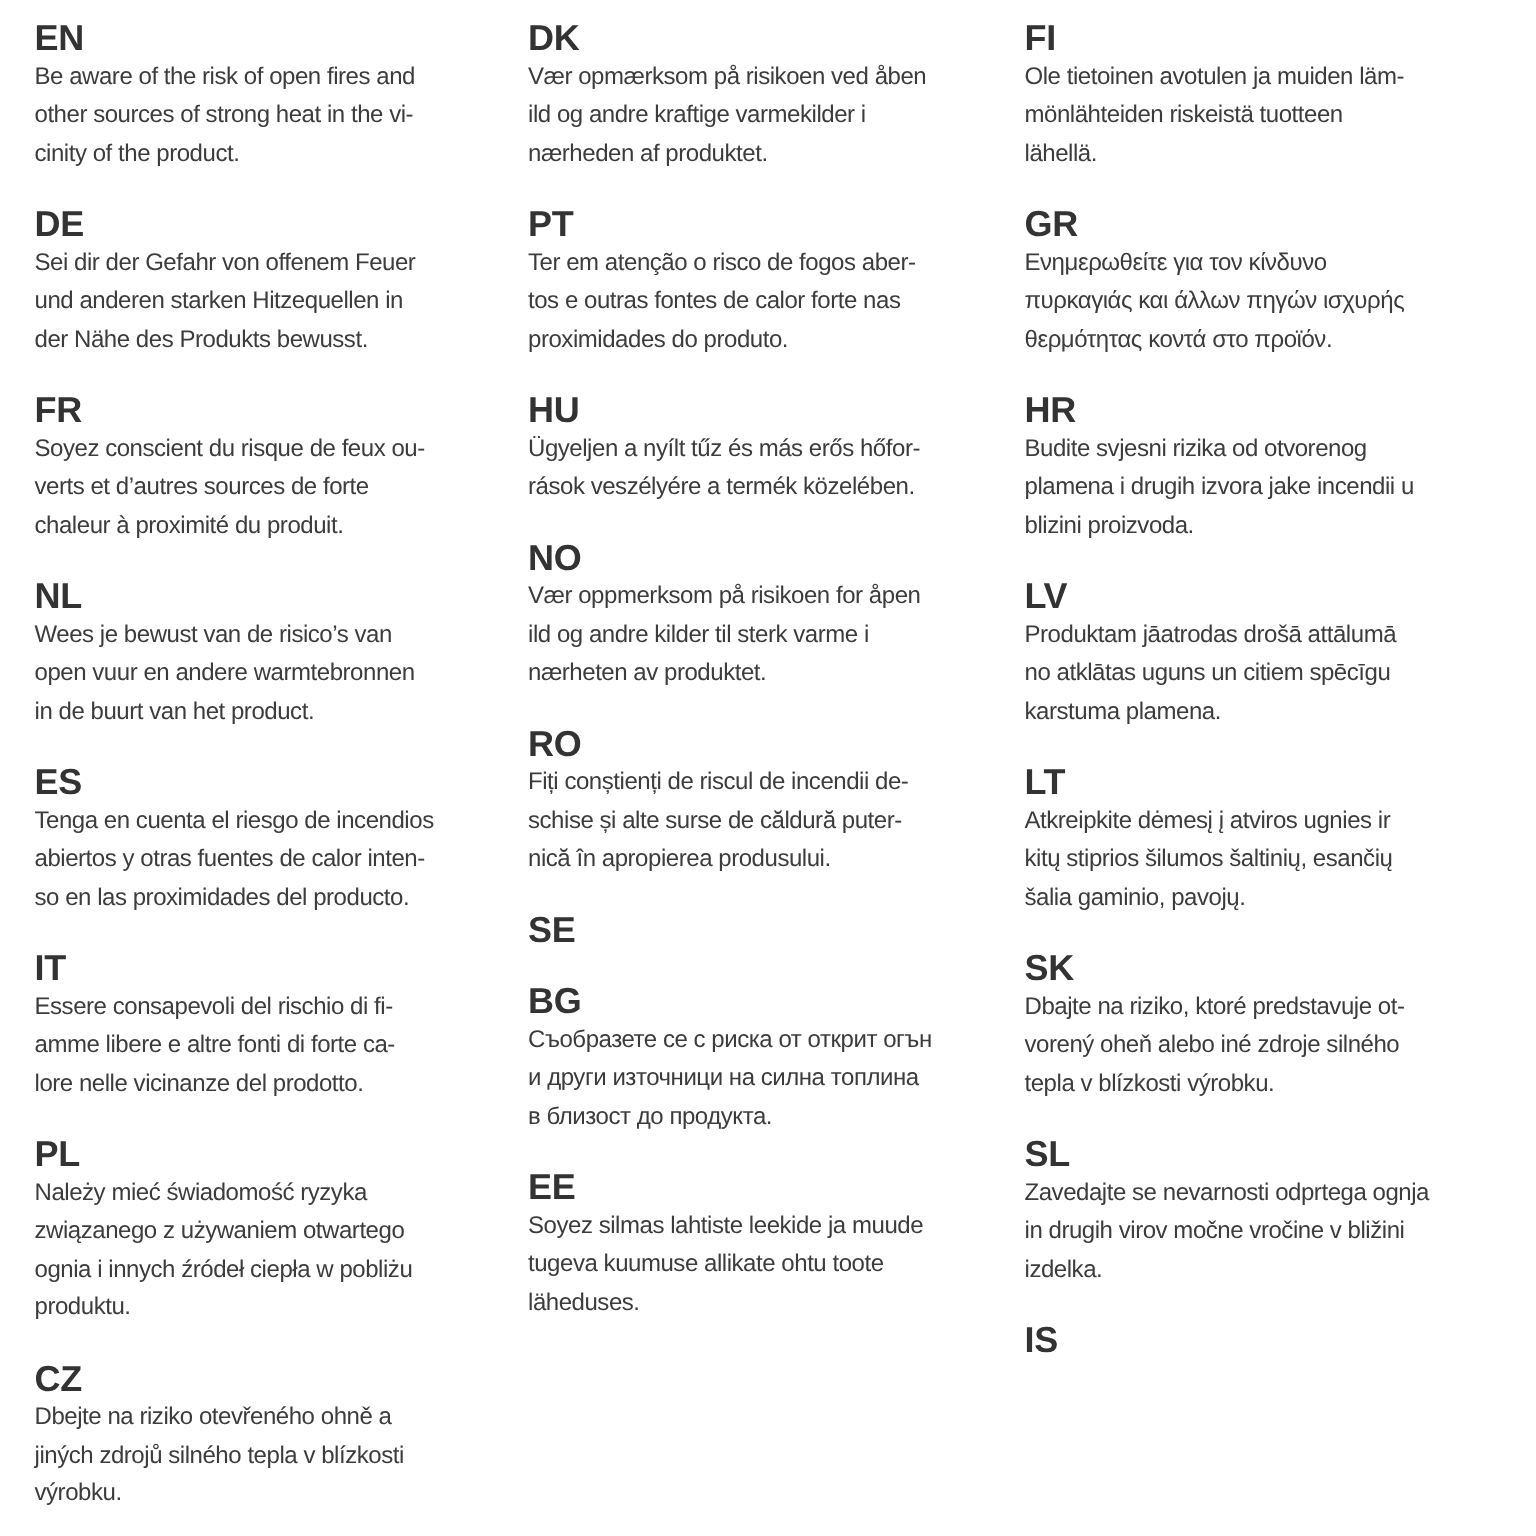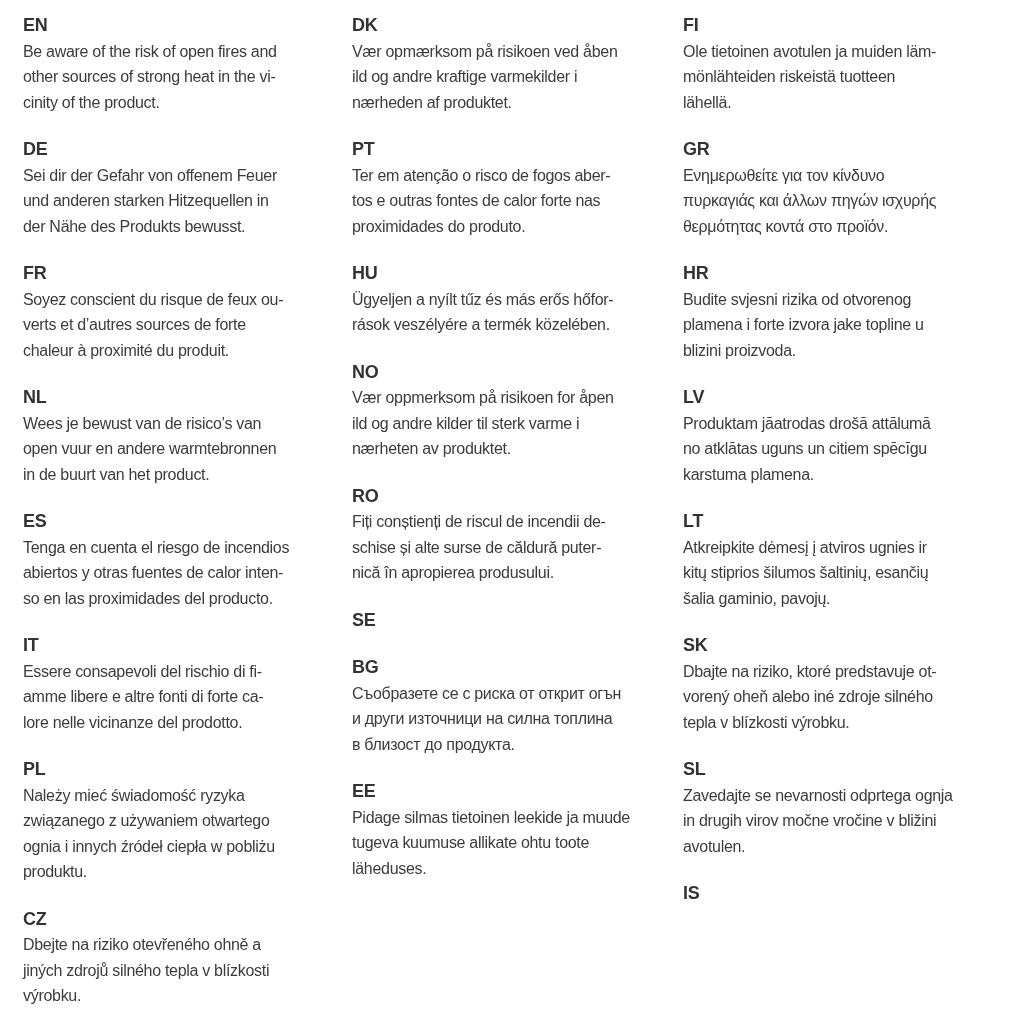--- a/index.html
+++ b/index.html
@@ -25,21 +25,21 @@
     overflow: visible;
   }
   .col-0 { width: 329px; }
   .col-1 { width: 331px; }
   .col-2 { width: 341px; }
   .block {
     margin: 0 0 22px 0;
   }
   .lang-code {
     margin: 0;
-    font-size: 18px;
+    font-size: 24px;
     font-weight: bold;
     line-height: 25.5px;
     letter-spacing: -0.2px;
     color: #333333;
   }
   .warning-text {
     margin: 0;
     font-size: 16px;
     line-height: 25.5px;
     letter-spacing: -0.3px;
@@ -150,21 +150,21 @@
 
   <div class="block">
     <h3 class="lang-code">BG</h3>
     <p class="warning-text">Съобразете се с риска от открит огън
 и други източници на силна топлина
 в близост до продукта.</p>
   </div>
 
   <div class="block">
     <h3 class="lang-code">EE</h3>
-    <p class="warning-text">Pidage silmas tietoinen leekide ja muude
+    <p class="warning-text">Soyez silmas lahtiste leekide ja muude
 tugeva kuumuse allikate ohtu toote
 läheduses.</p>
   </div>
 </section>
   <section class="col col-2">
   <div class="block">
     <h3 class="lang-code">FI</h3>
     <p class="warning-text">Ole tietoinen avotulen ja muiden läm-
 mönlähteiden riskeistä tuotteen
 lähellä.</p>
@@ -173,21 +173,21 @@
   <div class="block">
     <h3 class="lang-code">GR</h3>
     <p class="warning-text">Ενημερωθείτε για τον κίνδυνο
 πυρκαγιάς και άλλων πηγών ισχυρής
 θερμότητας κοντά στο προϊόν.</p>
   </div>
 
   <div class="block">
     <h3 class="lang-code">HR</h3>
     <p class="warning-text">Budite svjesni rizika od otvorenog
-plamena i forte izvora jake topline u
+plamena i drugih izvora jake incendii u
 blizini proizvoda.</p>
   </div>
 
   <div class="block">
     <h3 class="lang-code">LV</h3>
     <p class="warning-text">Produktam jāatrodas drošā attālumā
 no atklātas uguns un citiem spēcīgu
 karstuma plamena.</p>
   </div>
 
@@ -202,20 +202,20 @@
     <h3 class="lang-code">SK</h3>
     <p class="warning-text">Dbajte na riziko, ktoré predstavuje ot-
 vorený oheň alebo iné zdroje silného
 tepla v blízkosti výrobku.</p>
   </div>
 
   <div class="block">
     <h3 class="lang-code">SL</h3>
     <p class="warning-text">Zavedajte se nevarnosti odprtega ognja
 in drugih virov močne vročine v bližini
-avotulen.</p>
+izdelka.</p>
   </div>
 
   <div class="block">
     <h3 class="lang-code">IS</h3>
   </div>
 </section>
 </main>
 
 </body></html>

